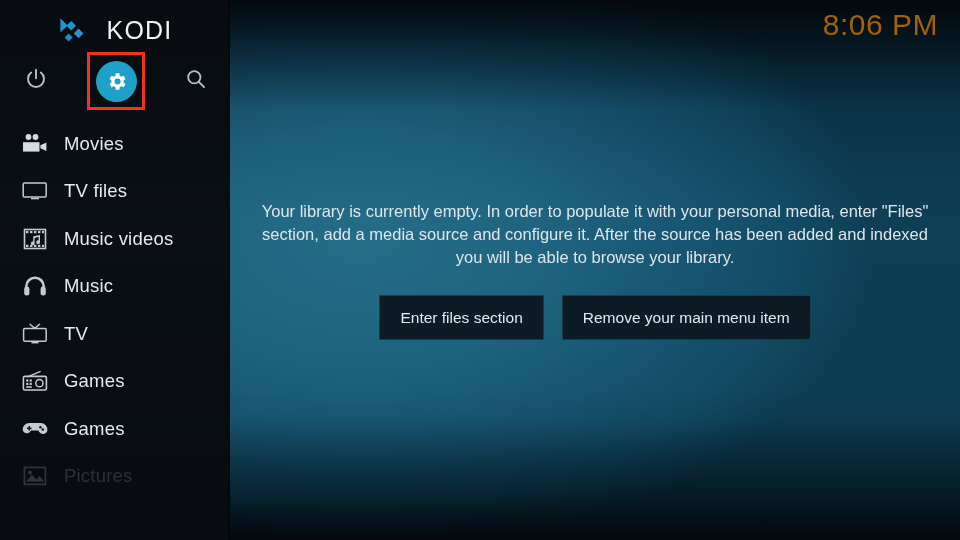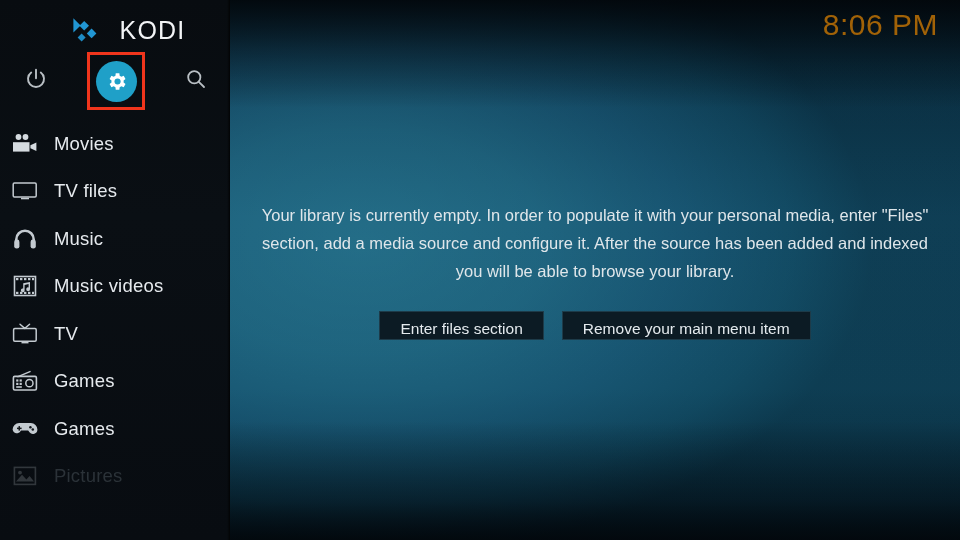--- a/index.html
+++ b/index.html
@@ -29,21 +29,21 @@
     position:absolute; left:0; top:0; width:230px; height:540px;
     background:linear-gradient(180deg,#080c10 0%,#0a0f14 40%,#080c11 100%);
     z-index:5;
   }
   #sidebar::after{
     content:""; position:absolute; right:0; top:0; width:3px; height:100%;
     background:linear-gradient(90deg, rgba(0,0,0,0), rgba(0,0,0,.75));
   }
 
   
-  #logo-row { position:absolute; left:13px; top:12px; width:230px; height:36px;
+  #logo-row { position:absolute; left:0; top:12px; width:230px; height:36px;
               display:flex; align-items:center; justify-content:center; gap:19px; }
   #logo-mark { width:30px; height:27px; position:relative; flex:0 0 auto; }
   #logo-text { font-size:25px; letter-spacing:1.2px; color:#f2f4f6; font-weight:400; line-height:1; }
 
   
   #icon-row { position:absolute; left:0; top:52px; width:230px; height:58px; }
   .toprow-btn { position:absolute; top:0; height:58px; width:58px;
                 display:flex; align-items:center; justify-content:center; }
   #power-btn { left:7px; }
   #settings-btn { left:87px; }
@@ -52,43 +52,43 @@
     width:41px; height:41px; border-radius:50%; background:#1fa0c8;
     display:flex; align-items:center; justify-content:center;
   }
   #settings-highlight {
     position:absolute; left:87px; top:52px; width:58px; height:58px;
     border:3px solid #f0351c; pointer-events:none;
   }
 
   
   #menu { position:absolute; left:0; top:120px; width:230px; }
-  .menu-item { height:47.5px; display:flex; align-items:center; padding-left:10px; }
+  .menu-item { height:47.5px; display:flex; align-items:center; padding-left:20px; }
   .menu-icon { width:30px; height:26px; flex:0 0 auto; display:flex;
                align-items:center; justify-content:center; margin-right:14px; }
   .menu-label { font-size:18.5px; color:#e6eaee; font-weight:400; letter-spacing:.2px; }
   .menu-item.dim .menu-label { color:#2b3238; }
   .menu-item.dim .menu-icon svg { opacity:.22; }
   .menu-icon svg { display:block; }
 
   
   #clock { position:absolute; right:22px; top:8px; z-index:6;
            font-size:30px; color:#a16207; font-weight:300; letter-spacing:.5px; }
 
   
   #content { position:absolute; left:230px; top:0; width:730px; height:540px;
              z-index:4; display:flex; flex-direction:column;
              align-items:center; justify-content:center; }
-  #empty-text { width:672px; text-align:center; font-size:16.5px; line-height:28px;
+  #empty-text { width:672px; text-align:center; font-size:16.5px; line-height:23px;
                 color:#dfe6ea; margin-bottom:26px; }
   #button-row { display:flex; gap:18px; }
   .action-btn {
     background:#0c1b24; border:1px solid #1d3b49;
     color:#e4eaee; font-size:15.5px; font-family:"Liberation Sans", sans-serif;
-    padding:0 20px; height:29px; line-height:33px; cursor:pointer;
+    padding:0 20px; height:45px; line-height:33px; cursor:pointer;
   }
 </style>
 </head>
 <body>
 
 <div id="main-bg"></div>
 
 <div id="clock">8:06 PM</div>
 
 <div id="sidebar">
@@ -155,33 +155,20 @@
     </div>
 
     <div class="menu-item">
       <span class="menu-icon">
         <svg width="26" height="20" viewBox="0 0 26 20">
           <rect x="1.2" y="2" width="23" height="14" rx="1.2" fill="none" stroke="#c3cad0" stroke-width="1.5"></rect>
           <rect x="9" y="16.8" width="8" height="1.5" fill="#c3cad0"></rect>
         </svg>
       </span>
       <span class="menu-label">TV files</span>
-    </div>
-
-    <div class="menu-item">
-      <span class="menu-icon">
-        <svg width="24" height="22" viewBox="0 0 24 22">
-            <g fill="#c3cad0">
-          <path d="M12 1.4A10 10 0 0 0 2 11.4v2h2.6v-2a7.4 7.4 0 0 1 14.8 0v2H22v-2a10 10 0 0 0-10-10z"></path>
-          <rect x="1.2" y="11.6" width="5.2" height="9" rx="2.4"></rect>
-          <rect x="17.6" y="11.6" width="5.2" height="9" rx="2.4"></rect>
-        </g>
-          </svg>
-      </span>
-      <span class="menu-label">Music</span>
     </div>
 
     <div class="menu-item">
       <span class="menu-icon">
         <svg width="24" height="22" viewBox="0 0 24 22">
           <rect x="1.5" y="1.5" width="21" height="19" fill="none" stroke="#c3cad0" stroke-width="1.6"></rect>
           <g fill="#c3cad0">
             <rect x="3" y="3" width="2.4" height="2.2"></rect>
               <rect x="7" y="3" width="2.4" height="2.2"></rect>
             <rect x="11" y="3" width="2.4" height="2.2"></rect>
@@ -194,20 +181,33 @@
             <rect x="19" y="16.8" width="2" height="2.2"></rect>
             <path d="M10.2 8.2v5.4a1.9 1.9 0 1 0 1.4 1.8V10l4-1v3.4a1.9 1.9 0 1 0 1.4 1.8V7z"></path>
           </g>
         </svg>
       </span>
       <span class="menu-label">Music videos</span>
     </div>
 
     <div class="menu-item">
       <span class="menu-icon">
+        <svg width="24" height="22" viewBox="0 0 24 22">
+            <g fill="#c3cad0">
+          <path d="M12 1.4A10 10 0 0 0 2 11.4v2h2.6v-2a7.4 7.4 0 0 1 14.8 0v2H22v-2a10 10 0 0 0-10-10z"></path>
+          <rect x="1.2" y="11.6" width="5.2" height="9" rx="2.4"></rect>
+          <rect x="17.6" y="11.6" width="5.2" height="9" rx="2.4"></rect>
+        </g>
+          </svg>
+      </span>
+      <span class="menu-label">Music</span>
+    </div>
+
+    <div class="menu-item">
+      <span class="menu-icon">
         <svg width="26" height="22" viewBox="0 0 26 22">
           <path d="M8 1.2 L12.8 5.4 M17.6 1.2 L12.8 5.4" stroke="#c3cad0" stroke-width="1.4" fill="none" stroke-linecap="round"></path>
           <rect x="1.6" y="5.6" width="22.6" height="12.6" rx="1.2" fill="none" stroke="#c3cad0" stroke-width="1.5"></rect>
           <rect x="9.5" y="19" width="7" height="1.4" fill="#c3cad0"></rect>
         </svg>
       </span>
       <span class="menu-label">TV</span>
     </div>
 
     <div class="menu-item">

